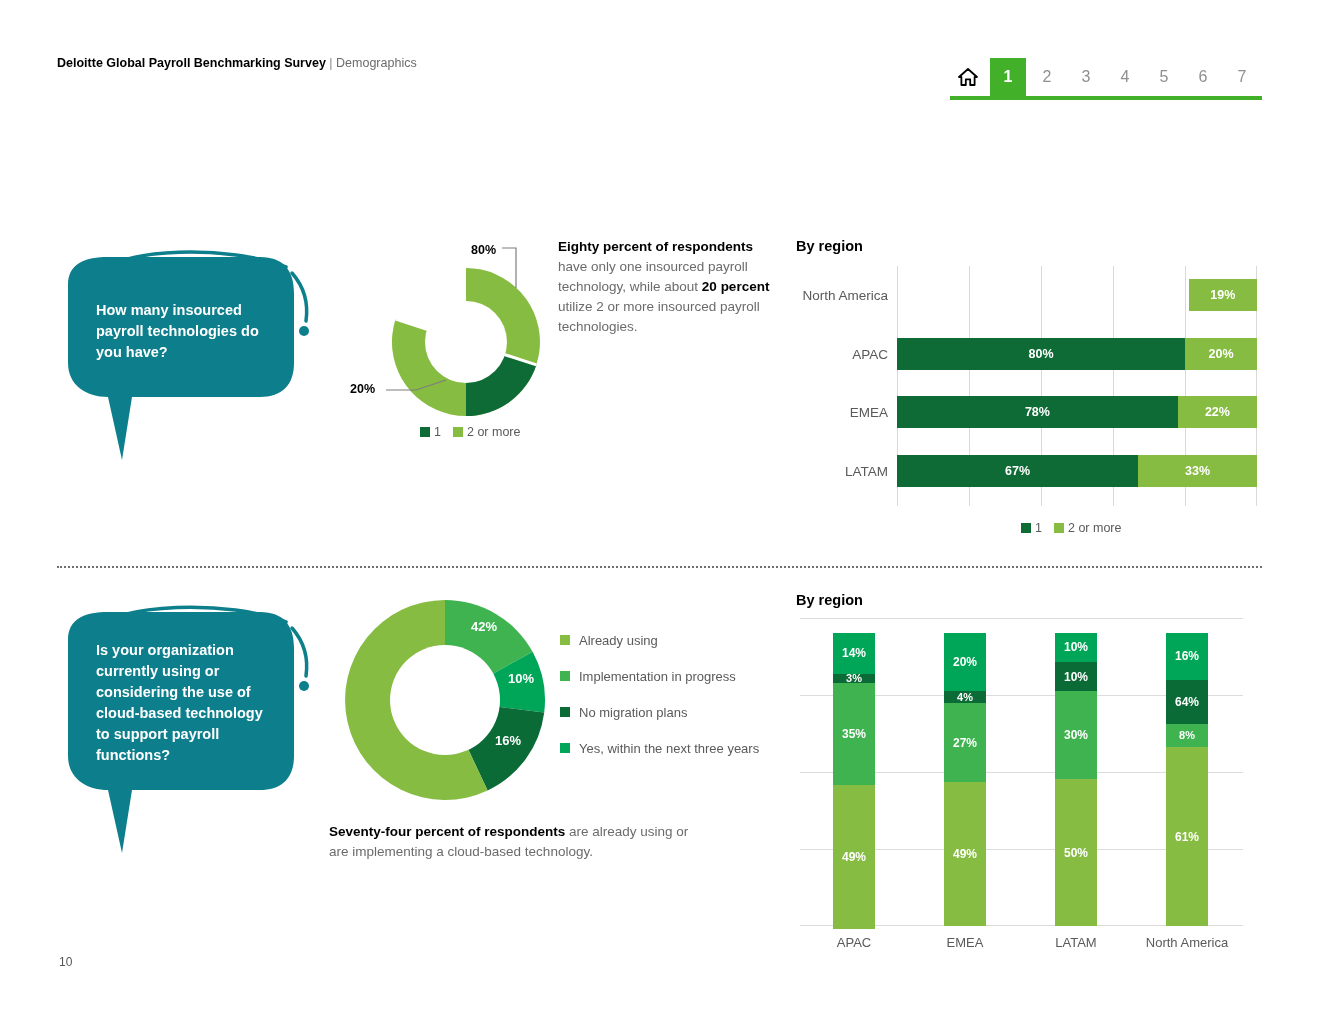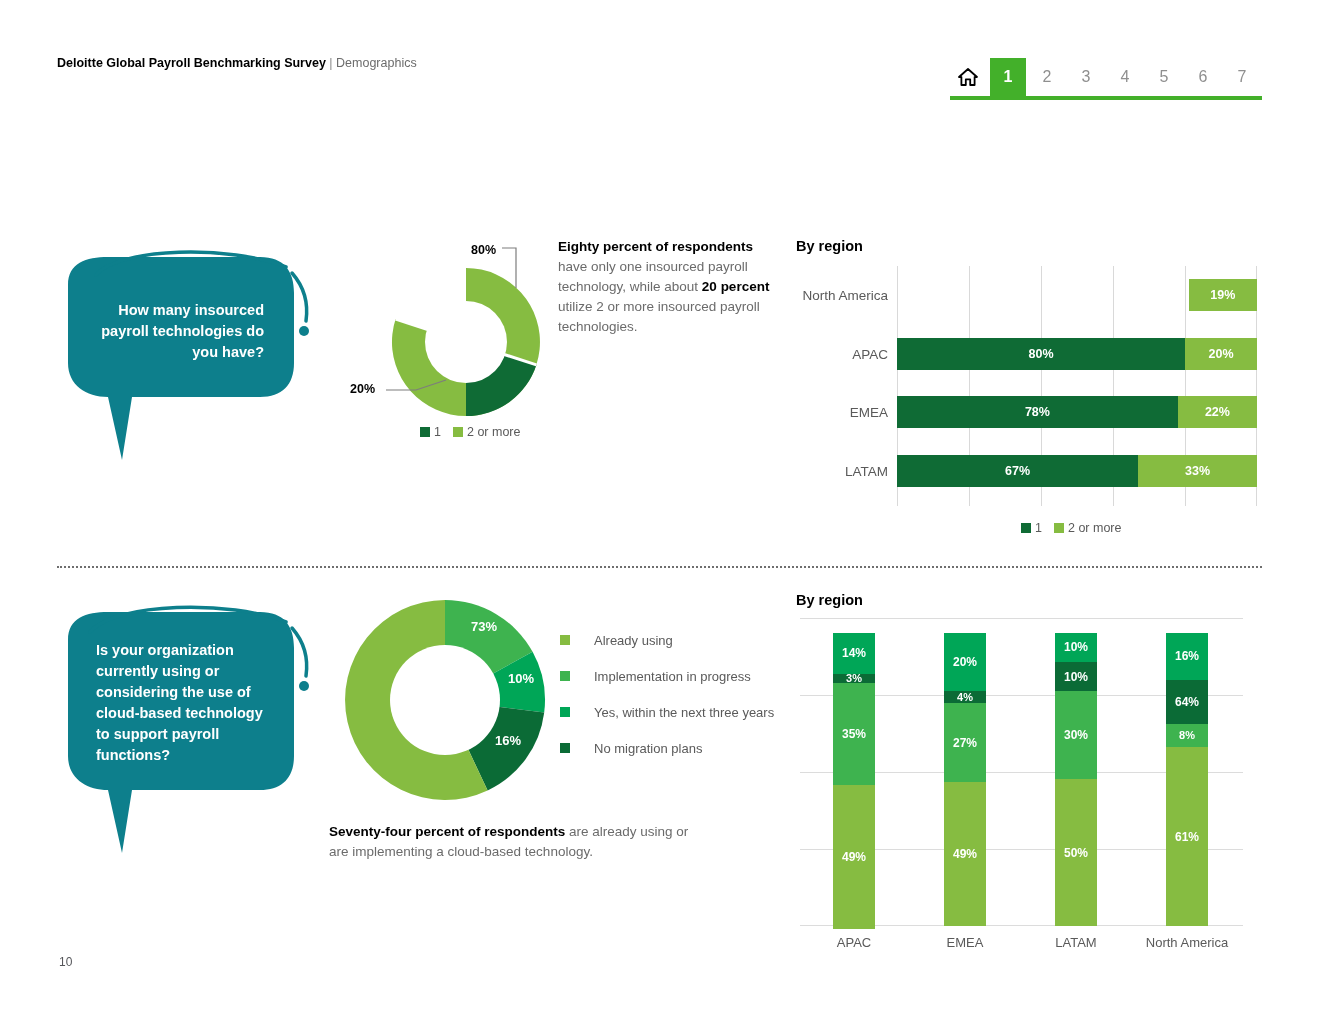--- a/index.html
+++ b/index.html
@@ -130,21 +130,21 @@
   .sw { width: 10px; height: 10px; display: inline-block; }
 
   .legend-v {
     position: absolute;
     font-size: 13px;
     color: #5a5a5a;
   }
   .legend-v .li {
     display: flex;
     align-items: center;
-    gap: 24px;
+    gap: 9px;
     height: 36px;
   }
 
   
   .hbar-chart { position: absolute; }
   .hbar-grid {
     position: absolute;
     left: 0; top: 0;
     width: 100%; height: 100%;
   }
@@ -247,21 +247,21 @@
   </div>
 
   <div class="bubble-wrap" style="left:60px; top:245px; width:250px; height:225px;">
     <svg width="250" height="225" viewBox="0 0 250 225">
       <path d="M8 40 C8 18 26 12 48 12 L200 12 C224 12 234 26 234 48 L234 118 C234 140 222 152 200 152
                L72 152 L62 215 L48 152 C26 152 8 140 8 118 Z" fill="#0d7f8c"></path>
       <path d="M36 30 C60 2 170 0 226 22" fill="none" stroke="#0d7f8c" stroke-width="3.5" stroke-linecap="round"></path>
       <path d="M232 28 C246 44 248 62 246 76" fill="none" stroke="#0d7f8c" stroke-width="3.5" stroke-linecap="round"></path>
       <circle cx="244" cy="86" r="5" fill="#0d7f8c"></circle>
     </svg>
-    <div class="bubble-text" style="left:36px; top:55px; width:168px;text-align:right;">How many insourced payroll technologies do you have?</div>
+    <div class="bubble-text" style="left:36px; top:55px; width:168px;">How many insourced payroll technologies do you have?</div>
   </div>
 
   <div class="donut" style="left:386px; top:262px; width:160px; height:160px;">
     <svg width="160" height="160" viewBox="0 0 160 160">
 
       <path d="M80 80 L80 6 A74 74 0 1 1 9.6 57.1 Z" fill="#86bc41"></path>
 
       <path d="M80 80 L9.6 57.1 A74 74 0 0 1 80 6 Z" fill="#0f6b35" transform="rotate(180 80 80)"></path>
       <circle cx="80" cy="80" r="41" fill="#ffffff"></circle>
 
@@ -362,42 +362,42 @@
         <path d="M0 0 L0 -100 A100 100 0 0 1 87.6 -48.2 Z" fill="#3eb34f"></path>
 
         <path d="M0 0 L87.6 -48.2 A100 100 0 0 1 99.2 12.5 Z" fill="#00a657"></path>
 
         <path d="M0 0 L99.2 12.5 A100 100 0 0 1 42.6 90.5 Z" fill="#0b6b36"></path>
 
         <path d="M0 0 L42.6 90.5 A100 100 0 1 1 0 -100 Z" fill="#86bc41"></path>
         <circle cx="0" cy="0" r="55" fill="#ffffff"></circle>
       </g>
     </svg>
-    <div class="dlabel-in" style="left:131px; top:24px;">73%</div>
+    <div class="dlabel-in" style="left:131px; top:24px;">42%</div>
     <div class="dlabel-in" style="left:168px; top:76px;">10%</div>
     <div class="dlabel-in" style="left:155px; top:138px;">16%</div>
     <div class="dlabel-in" style="left:15px; top:105px;margin-left:46px;">57%</div>
   </div>
 
   <div class="legend-v" style="left:560px; top:622px;">
     <div class="li">
       <span class="sw" style="background:#86bc41;"></span>
       <span>Already using</span>
     </div>
     <div class="li">
       <span class="sw" style="background:#3eb34f;"></span>
       <span>Implementation in progress</span>
     </div>
     <div class="li">
+      <span class="sw" style="background:#0b6b36;"></span>
+      <span>No migration plans</span>
+    </div>
+    <div class="li">
       <span class="sw" style="background:#00a657;"></span>
       <span>Yes, within the next three years</span>
-    </div>
-    <div class="li">
-      <span class="sw" style="background:#0b6b36;"></span>
-      <span>No migration plans</span>
     </div>
   </div>
 
   <div class="narr" style="left:329px; top:822px; width:370px;">
     <b>Seventy-four percent of respondents</b><span> are already using or are implementing a cloud-based technology.</span>
   </div>
 
   <div class="byregion" style="left:796px; top:592px;">By region</div>
 
   <div class="vcol-chart" style="left:800px; top:618px; width:443px; height:308px;">

